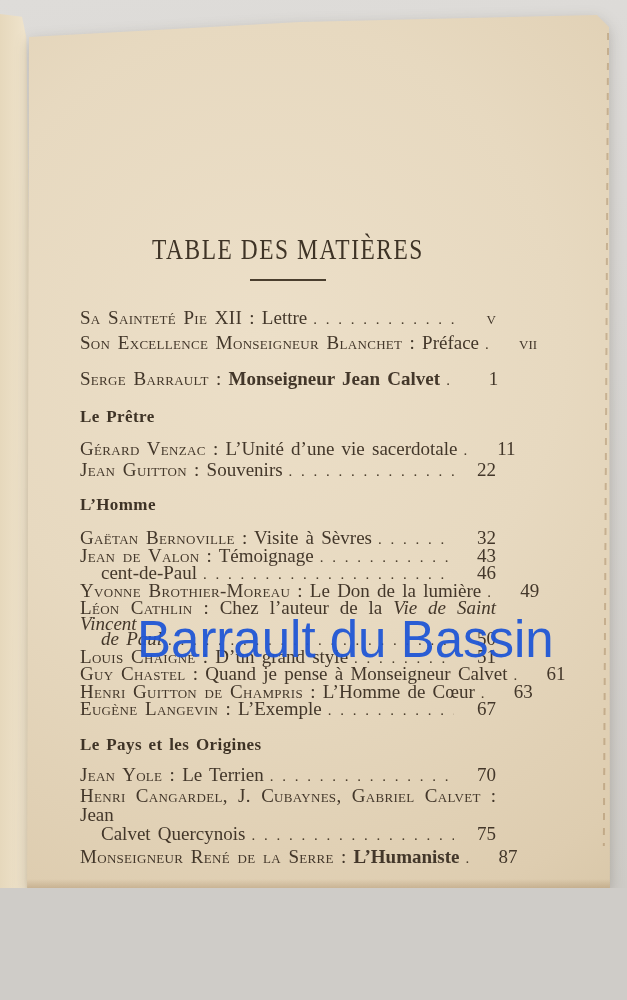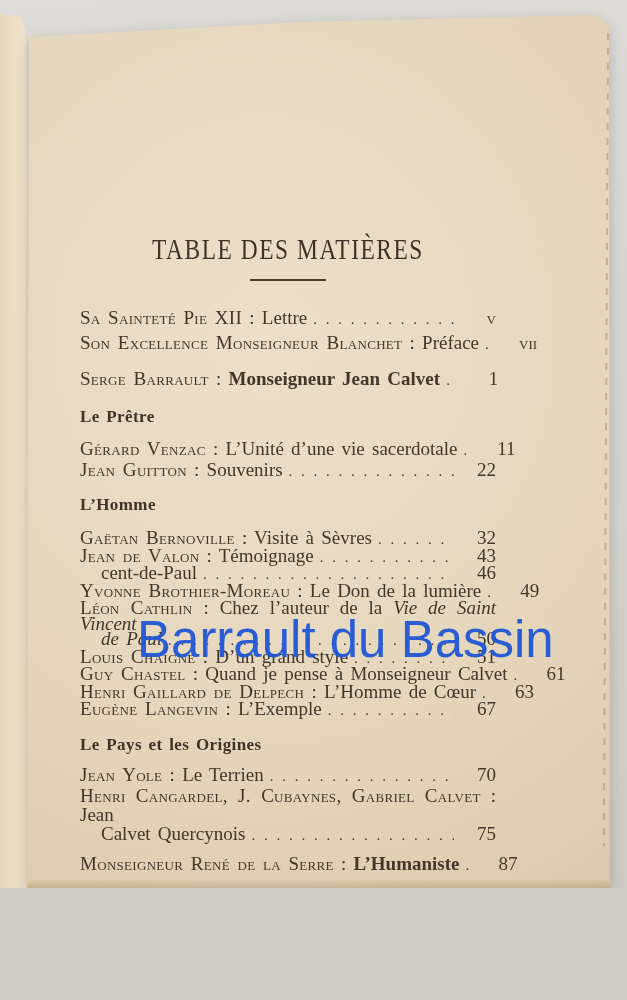--- a/index.html
+++ b/index.html
@@ -41,21 +41,21 @@
   .leader{flex:1 1 0;min-width:10px;overflow:hidden;margin:0 8px 0 6px;}
   .leader::after{content:". . . . . . . . . . . . . . . . . . . . . . . . . . . . . . . . . . . . . . . .";
     white-space:nowrap;letter-spacing:2.5px;color:#4a3d2c;font-size:15px;}
   .pg{flex:0 0 34px;text-align:right;font-variant:small-caps;}
 
   .tight{line-height:15.5px;}
   .indent{padding-left:21px;}
   .fill{display:block;text-align:justify;text-align-last:justify;}
   .fill .txt{white-space:normal;word-spacing:2.5px;}
 
-  .sp4{margin-top:4px;}.sp9{margin-top:9px;}.sp10{margin-top:10px;}
+  .sp4{margin-top:4px;}.sp9{margin-top:2px;}.sp10{margin-top:10px;}
   .sp12{margin-top:12px;}.sp14{margin-top:14px;}.sp15{margin-top:15px;}
   .sp16{margin-top:16px;}.sp17{margin-top:17px;}.sp27{margin-top:27px;}
 
   .watermark{position:absolute;left:137px;top:614px;
     font-family:"Liberation Sans","DejaVu Sans",sans-serif;
     font-size:51px;line-height:51px;white-space:nowrap;opacity:.95;letter-spacing:0;}
 </style>
 </head>
 <body>
 
@@ -125,21 +125,21 @@
               <span class="txt"><span class="s-sc">Louis Chaigne</span><span class="s-p"> : D’un grand style</span></span>
               <span class="leader"></span>
               <span class="pg">51</span>
             </div>
             <div class="row tight">
               <span class="txt"><span class="s-sc">Guy Chastel</span><span class="s-p"> : Quand je pense à Monseigneur Calvet</span></span>
               <span class="leader"></span>
               <span class="pg">61</span>
             </div>
             <div class="row tight">
-              <span class="txt"><span class="s-sc">Henri Gaillard de Delpech</span><span class="s-p"> : L’Homme de Cœur</span></span>
+              <span class="txt"><span class="s-sc">Henri Guitton de Champris</span><span class="s-p"> : L’Homme de Cœur</span></span>
               <span class="leader"></span>
               <span class="pg">63</span>
             </div>
             <div class="row tight">
               <span class="txt"><span class="s-sc">Eugène Langevin</span><span class="s-p"> : L’Exemple</span></span>
               <span class="leader"></span>
               <span class="pg">67</span>
             </div>
             <div class="heading sp16">Le Pays et les Origines</div>
             <div class="row sp10">

